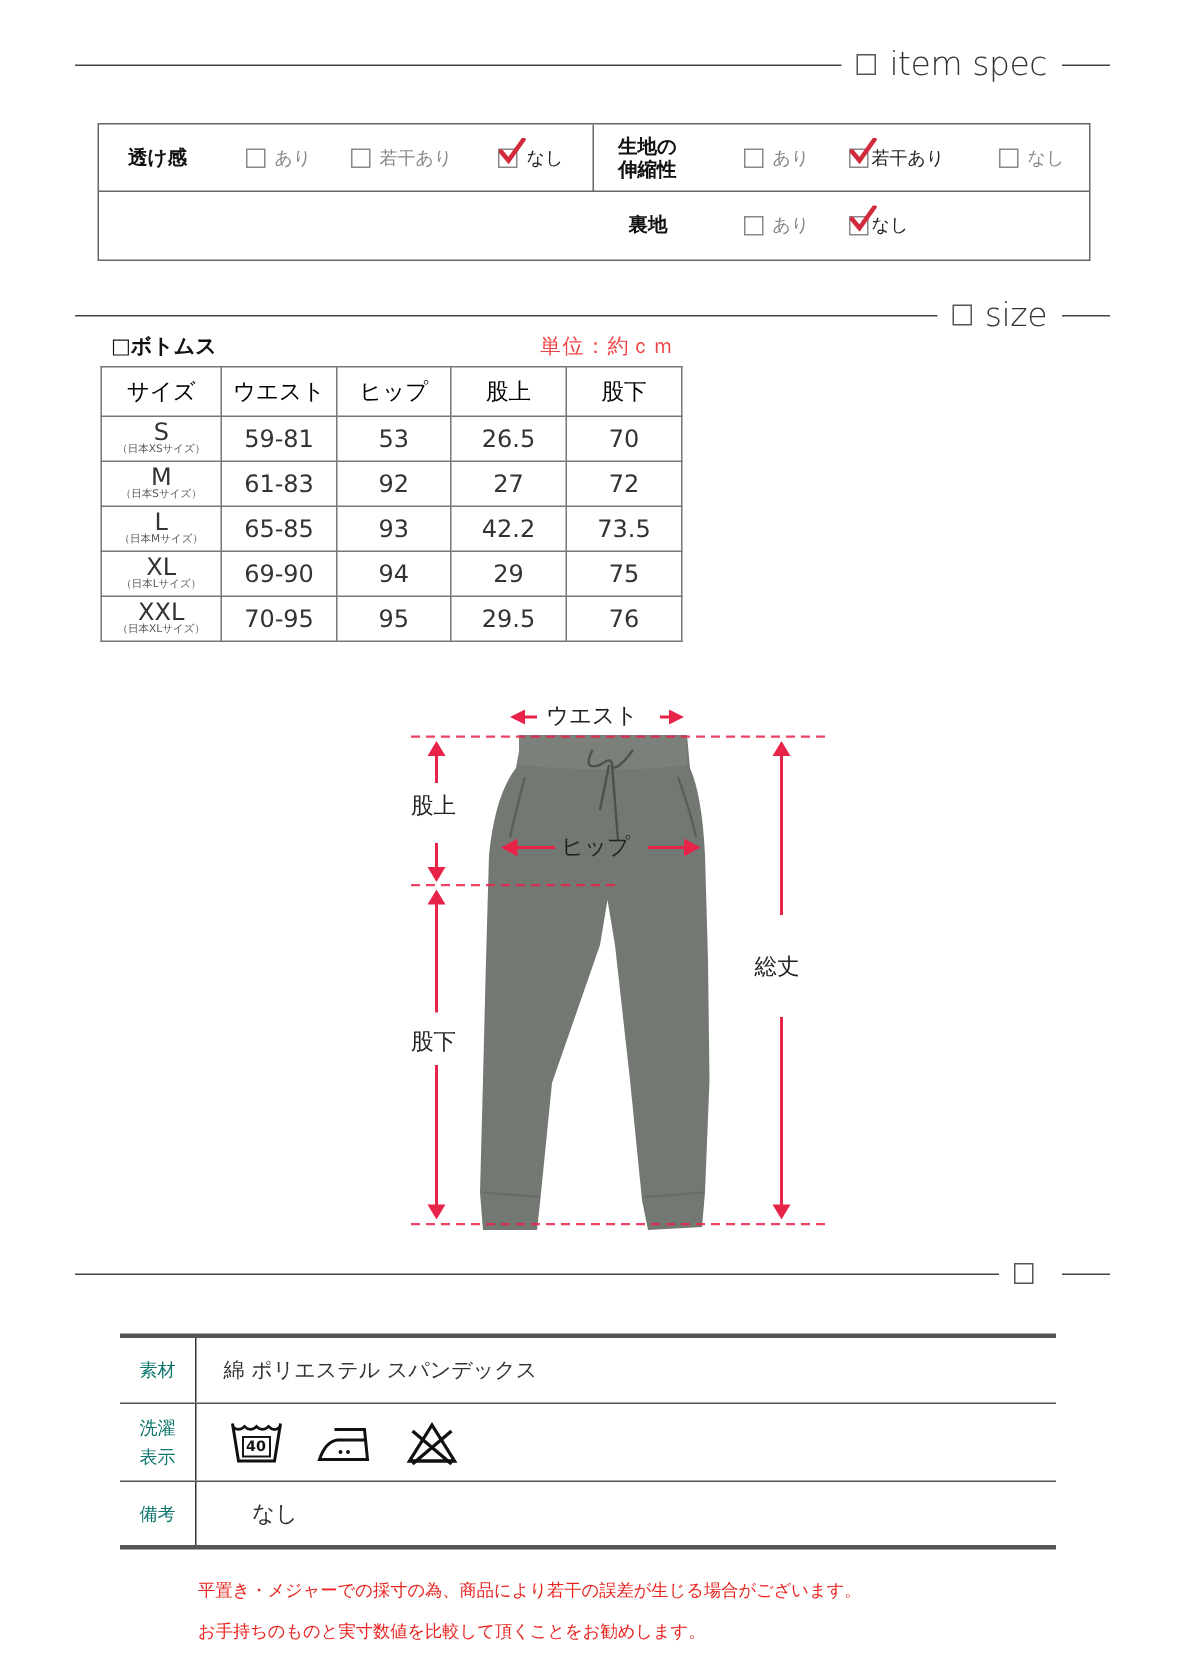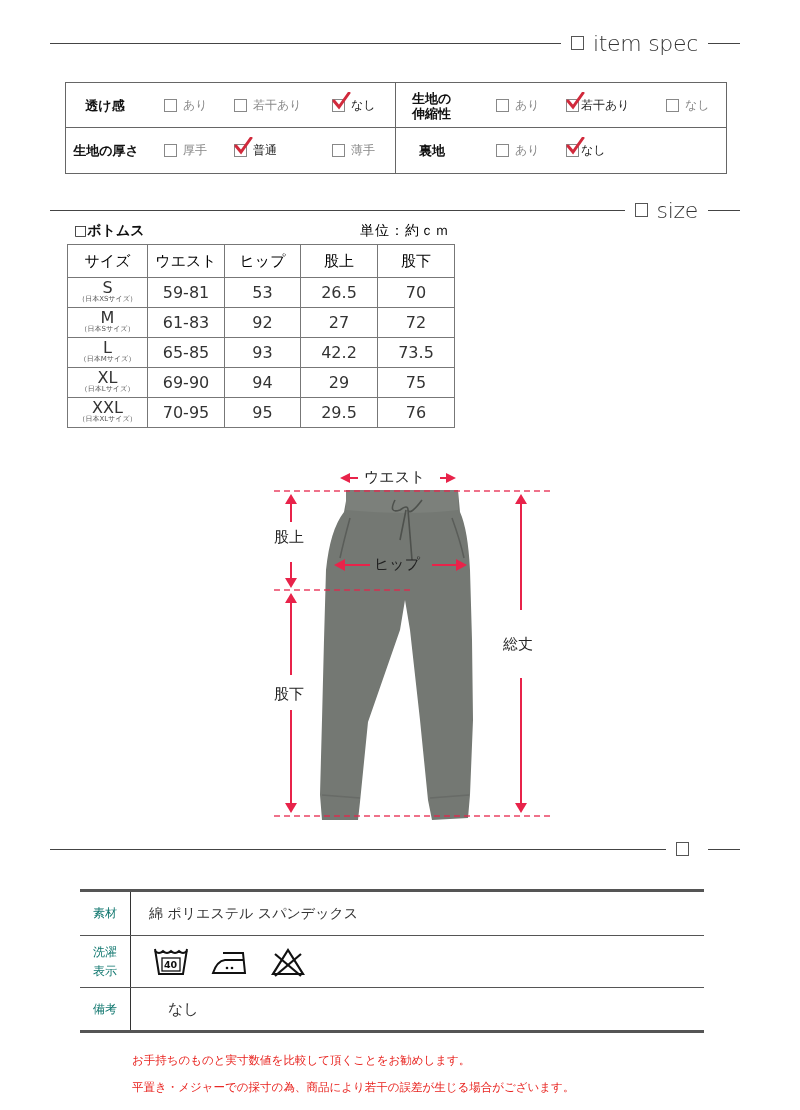--- a/index.html
+++ b/index.html
@@ -21,21 +21,21 @@
   .spec-half.left { left: 0; width: 330px; border-right: 1.5px solid #666; }
   .spec-half.right { left: 330px; width: 330px; }
   .spec-label { font-weight: bold; font-size: 13px; color: #111; text-align: center; line-height: 15px; }
   .opt { position: absolute; display: flex; align-items: center; font-size: 12px; color: #888; }
   .opt.checked { color: #222; }
   .cb { width: 13px; height: 13px; border: 1.8px solid #888; margin-right: 6px; position: relative; flex: none; }
   .cb .tick { position: absolute; left: -2px; top: -8px; width: 20px; height: 20px; }
 
   
   .size-caption { position: absolute; left: 74px; top: 222px; font-size: 14px; font-weight: bold; color: #111; }
-  .size-unit { position: absolute; left: 360px; top: 222px; font-size: 14px; color: #000000; letter-spacing: 1px; }
+  .size-unit { position: absolute; left: 360px; top: 222px; font-size: 14px; color: #ef4444; letter-spacing: 1px; }
   table.size { position: absolute; left: 67px; top: 244px; border-collapse: collapse; }
   table.size td, table.size th { border: 1.5px solid #777; text-align: center; font-weight: normal; font-size: 16px; color: #333; padding: 0; }
   table.size th { height: 33px; font-size: 15px; color: #000000; }
   table.size td { height: 30px; }
   table.size td.size-cell { line-height: 11px; }
   .size-main { font-size: 16px; display: block; line-height: 14px; }
   .size-sub { font-size: 7px; color: #555; display: block; line-height: 9px; }
 
   
   .diagram { position: absolute; left: 260px; top: 460px; width: 300px; height: 370px; }
@@ -104,39 +104,20 @@
         <span>若干あり</span>
       </div>
       <div class="opt" style="left:270px;">
         <span class="cb"></span>
         <span>なし</span>
       </div>
     </div>
   </div>
 
   <div class="spec-row r2">
-    <div class="spec-half left">
-      <div class="spec-label" style="position:absolute;left:4px;width:72px;">生地の厚さ</div>
-      <div class="opt" style="left:98px;">
-        <span class="cb"></span>
-        <span>厚手</span>
-      </div>
-      <div class="opt checked" style="left:168px;">
-        <span class="cb">
-          <svg class="tick" viewBox="0 0 20 20">
-              <path d="M3 9 L8 15 L18 1" stroke="#d12a3c" stroke-width="3" fill="none" stroke-linecap="round"></path>
-            </svg>
-        </span>
-        <span>普通</span>
-      </div>
-      <div class="opt" style="left:266px;">
-        <span class="cb"></span>
-        <span>薄手</span>
-      </div>
-    </div>
     <div class="spec-half right">
       <div class="spec-label" style="position:absolute;left:16px;width:40px;">裏地</div>
       <div class="opt" style="left:100px;">
         <span class="cb"></span>
         <span>あり</span>
       </div>
       <div class="opt checked" style="left:170px;">
         <span class="cb" style="margin-right:2px;">
           <svg class="tick" viewBox="0 0 20 20">
               <path d="M3 9 L8 15 L18 1" stroke="#d12a3c" stroke-width="3" fill="none" stroke-linecap="round"></path>
@@ -318,15 +299,15 @@
       </div>
     </div>
   </div>
   <div class="fab-row" style="height:42px;">
     <div class="fab-key">備考</div>
     <div class="fab-val" style="padding-left:24px;font-size:15px;">なし</div>
   </div>
 </div>
 
 <div class="notes">
+  <div>平置き・メジャーでの採寸の為、商品により若干の誤差が生じる場合がございます。</div>
   <div>お手持ちのものと実寸数値を比較して頂くことをお勧めします。</div>
-  <div>平置き・メジャーでの採寸の為、商品により若干の誤差が生じる場合がございます。</div>
 </div>
 
 </body></html>

